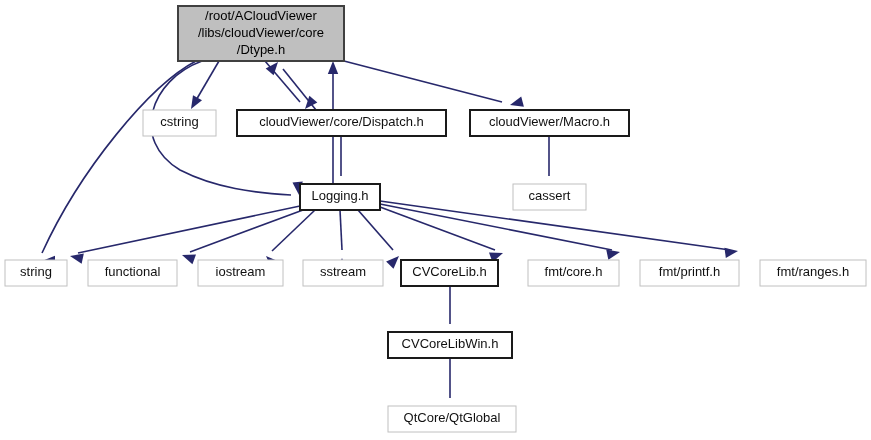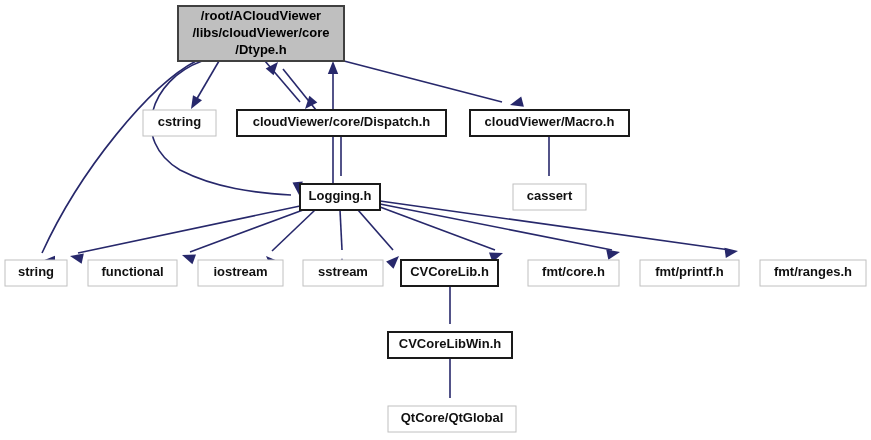--- a/index.html
+++ b/index.html
@@ -7,21 +7,20 @@
     padding: 0;
     background: #ffffff;
   }
   #graph-root {
     position: relative;
     width: 871px;
     height: 440px;
     background: #ffffff;
     font-family: "Liberation Sans", sans-serif;
     overflow: hidden;
-    font-weight: bold;
   }
   svg#dep-graph {
     position: absolute;
     left: 0;
     top: 0;
     width: 871px;
     height: 440px;
     display: block;
   }
   .node-box {

